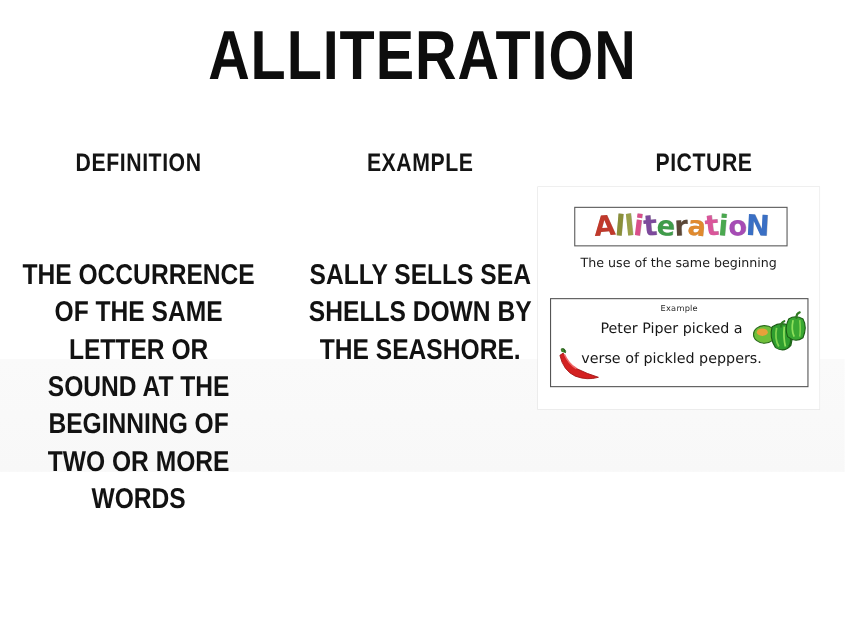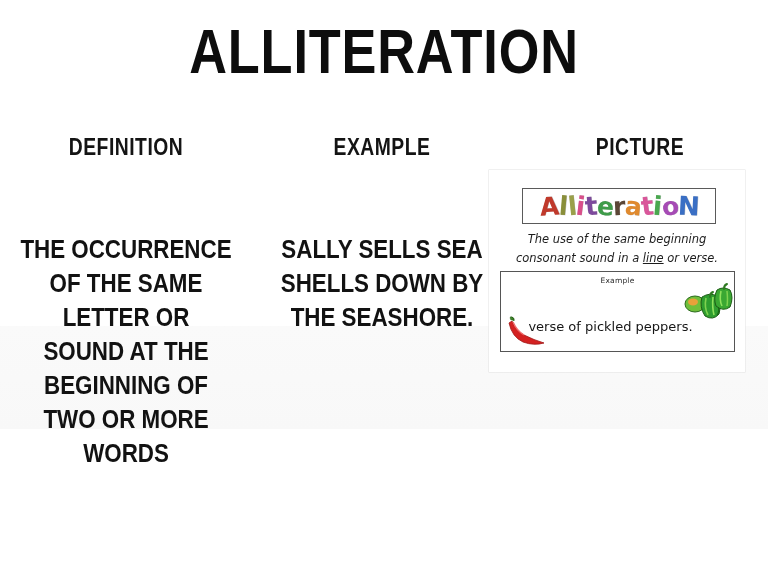--- a/index.html
+++ b/index.html
@@ -122,21 +122,20 @@
 
   .poster-desc {
     position: absolute;
     left: 6px;
     width: 244px;
     text-align: center;
     font-family: "DejaVu Sans", sans-serif;
     font-size: 11.5px;
     color: #1c1c1c;
     white-space: nowrap;
-    font-style: italic;
   }
   #desc-line1 { top: 62px; }
   #desc-line2 { top: 81px; }
   .u-underline { text-decoration: underline; text-decoration-thickness: 0.7px; }
 
   #example-box {
     position: absolute;
     left: 11px;
     top: 101px;
     width: 235px;
@@ -198,24 +197,24 @@
   <div class="col-body" id="body-definition">THE OCCURRENCE OF THE SAME LETTER OR SOUND AT THE BEGINNING OF TWO OR MORE WORDS</div>
   <div class="col-body" id="body-example">SALLY SELLS SEA SHELLS DOWN BY THE SEASHORE.</div>
 
   <div id="poster">
 
     <div id="poster-title-box">
       <div id="poster-title"><span class="ltr" style="color: rgb(192, 57, 43); transform: rotate(-4deg);">A</span><span class="ltr tall" style="color: rgb(138, 143, 58); transform: rotate(5deg);">l</span><span class="ltr tall" style="color: rgb(154, 160, 74); transform: rotate(-6deg);">l</span><span class="ltr tall" style="color: rgb(217, 79, 138); transform: rotate(7deg);">i</span><span class="ltr tall" style="color: rgb(125, 74, 156); transform: rotate(-5deg);">t</span><span class="ltr" style="color: rgb(63, 156, 74); transform: rotate(4deg);">e</span><span class="ltr" style="color: rgb(91, 70, 54); transform: rotate(-3deg);">r</span><span class="ltr" style="color: rgb(224, 138, 46); transform: rotate(6deg);">a</span><span class="ltr tall" style="color: rgb(217, 86, 154); transform: rotate(-7deg);">t</span><span class="ltr tall" style="color: rgb(74, 168, 79); transform: rotate(5deg);">i</span><span class="ltr" style="color: rgb(166, 75, 181); transform: rotate(-4deg);">o</span><span class="ltr tall" style="color: rgb(58, 111, 196); transform: rotate(3deg);">N</span></div>
     </div>
 
     <div class="poster-desc" id="desc-line1">The use of the same beginning</div>
-    <div class="poster-desc" id="desc-line2"><span>consonant sound in a </span><span class="u-underline">line</span><span> or verse.</span></div>
 
     <div id="example-box">
       <div id="example-label">Example</div>
+      <div class="example-line" id="ex-line1">Peter Piper picked a</div>
       <div class="example-line" id="ex-line2">verse of pickled peppers.</div>
 
       <svg id="bell-peppers" viewBox="0 0 52 44">
         <ellipse cx="11" cy="23" rx="10" ry="8" fill="#6fbf3a" stroke="#2c6b1e" stroke-width="1"></ellipse>
         <ellipse cx="9" cy="21" rx="5" ry="3.4" fill="#e8a13a"></ellipse>
         <path d="M18 16 q-3 10 3 19 q8 5 14 -2 q3 -11 -2 -18 q-7 -4 -15 1 z" fill="#2f9e2f" stroke="#1d5d16" stroke-width="1"></path>
         <path d="M22 17 q-2 10 2 17" stroke="#7fd24f" stroke-width="1.6" fill="none"></path>
         <path d="M29 16 q-1 10 1 18" stroke="#8ee05b" stroke-width="1.6" fill="none"></path>
         <path d="M34 22 q2 9 -1 12" stroke="#1c6b18" stroke-width="1.3" fill="none"></path>
         <path d="M33 9 q-4 8 -1 16 q7 6 14 1 q4 -10 0 -17 q-7 -4 -13 0 z" fill="#3aa832" stroke="#1d5d16" stroke-width="1"></path>

